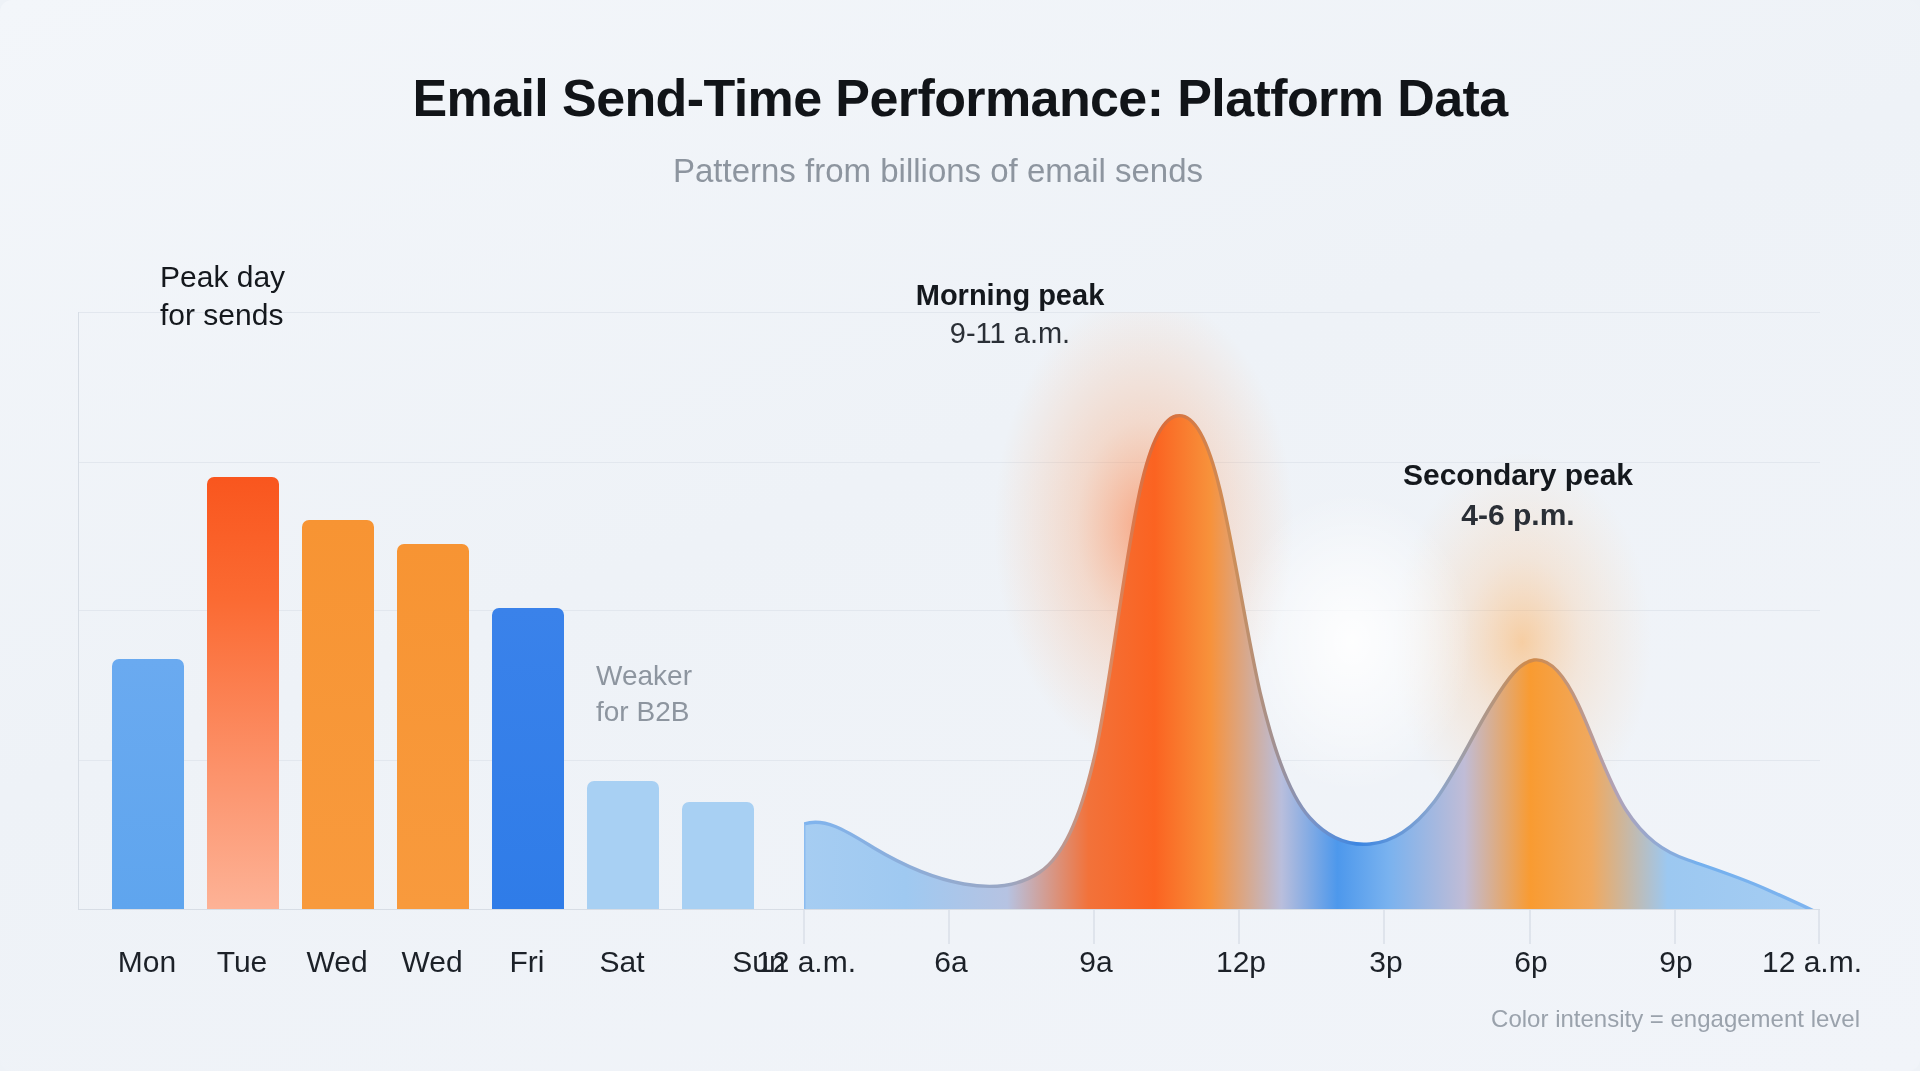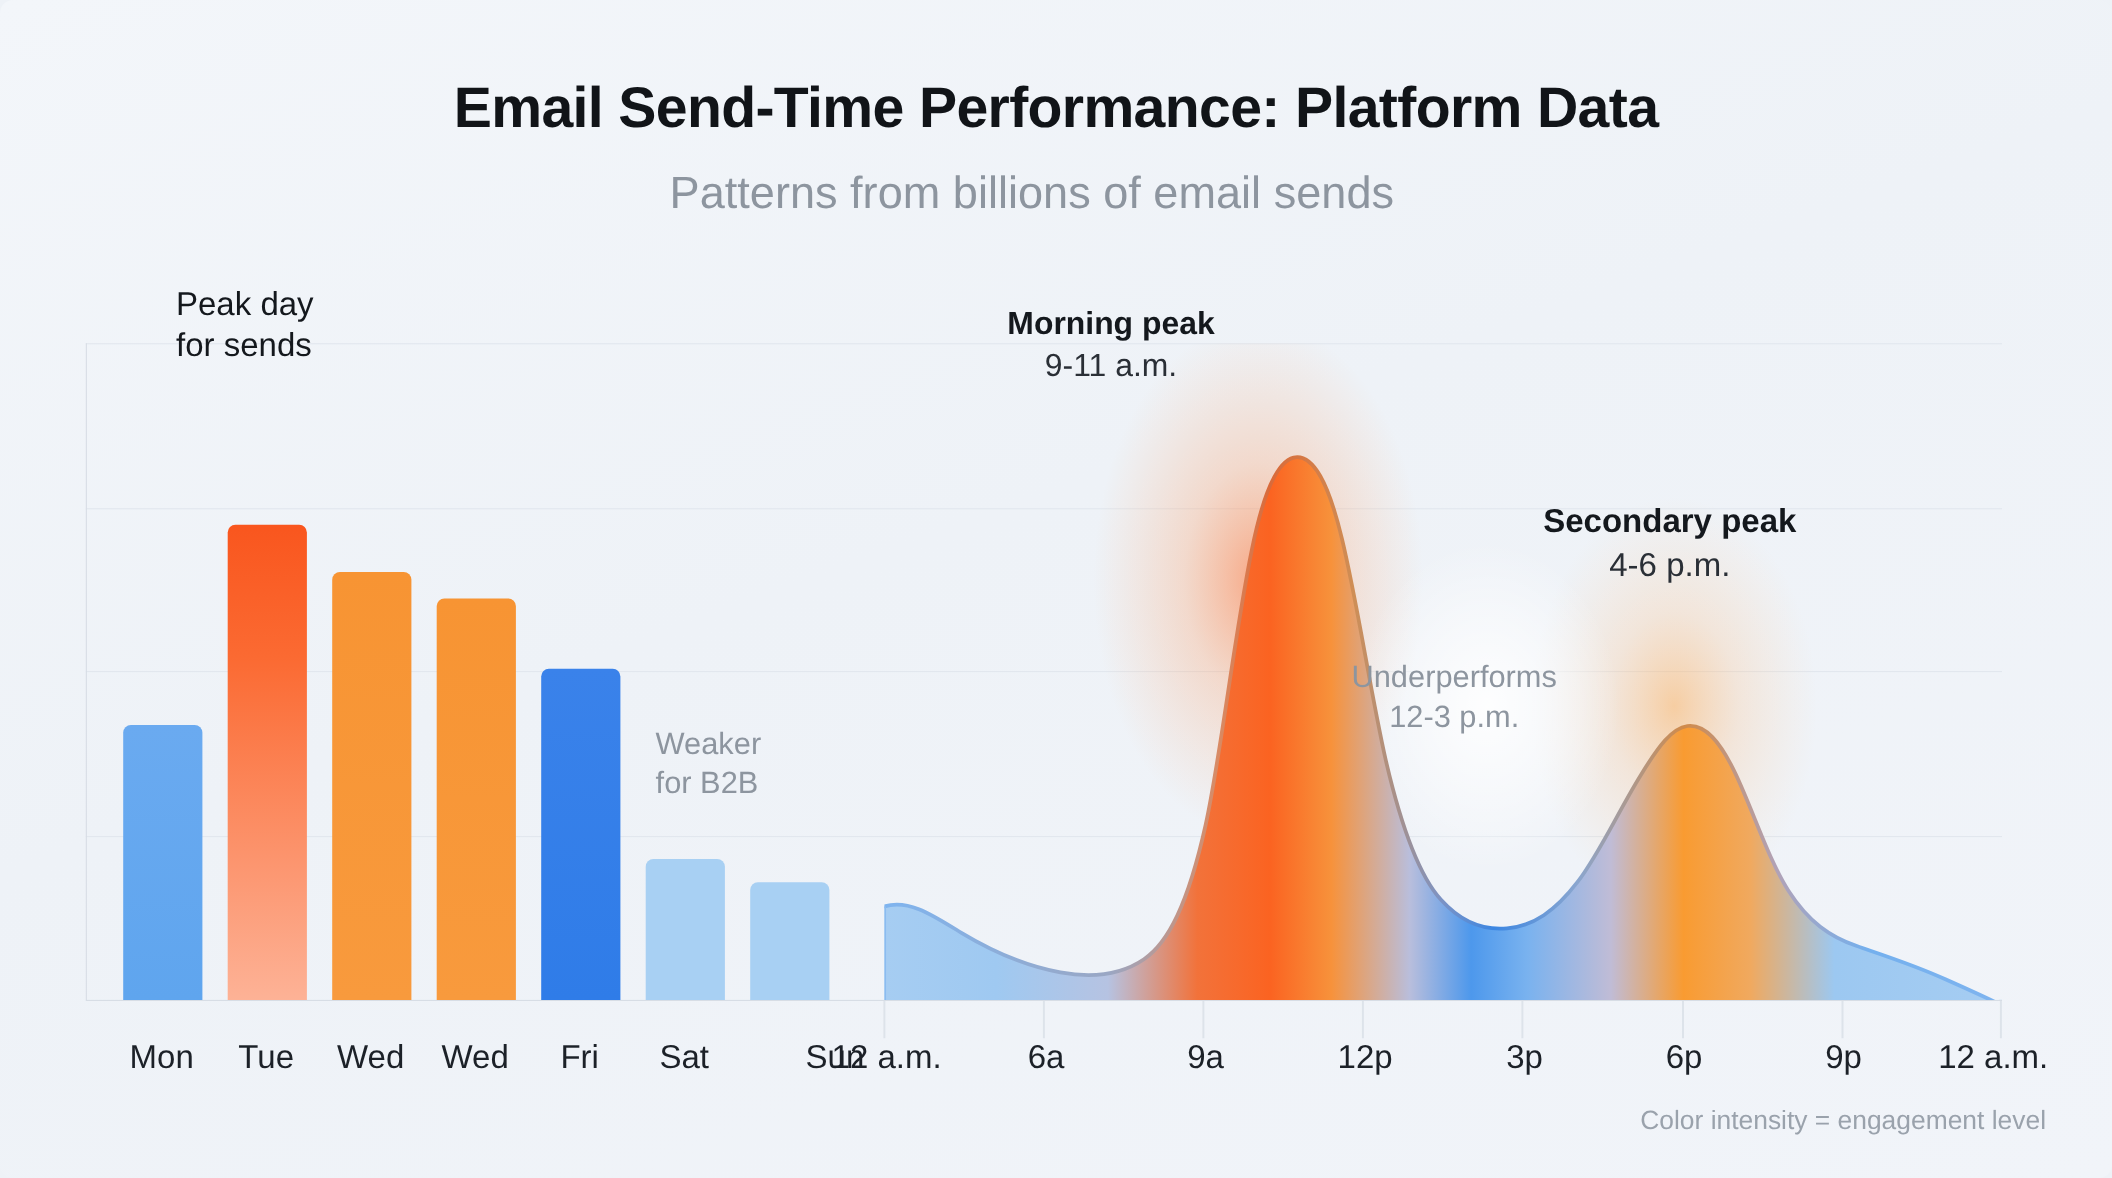--- a/index.html
+++ b/index.html
@@ -20,21 +20,21 @@
   
   #title{
     position:absolute;left:0;top:68px;width:1920px;
     text-align:center;
     font-size:52px;font-weight:bold;letter-spacing:-0.6px;
     color:#111418;
   }
   #subtitle{
     position:absolute;left:0;top:152px;width:1876px;
     text-align:center;
-    font-size:41px;font-weight:normal;
+    font-size:33px;font-weight:normal;
     color:#8d959f;
   }
 
   
   #plot{
     position:absolute;
     left:78px;top:312px;
     width:1742px;height:598px;
   }
   .gridline{
@@ -290,28 +290,24 @@
     <span class="l2">for sends</span>
   </div>
 
   <div class="anno" id="anno-morning">
     <span class="l1" style="font-weight:bold;color:#14181d;">Morning peak</span>
     <span class="l2" style="color:#2a2f36;">9-11 a.m.</span>
   </div>
 
   <div class="anno" id="anno-secondary">
     <span class="l1" style="font-weight:bold;color:#14181d;margin-top:23px;">Secondary peak</span>
-    <span class="l2" style="color:#2a2f36;">4-6 p.m.</span>
+    <span class="l2" style="color:#2a2f36;font-weight:bold;">4-6 p.m.</span>
   </div>
 
   <div class="anno muted" id="anno-weaker">
     <span class="l1">Weaker</span>
     <span class="l2">for B2B</span>
   </div>
 
-  <div class="anno muted" id="anno-under">
-    <span class="l1">Underperforms</span>
-    <span class="l2">12-3 p.m.</span>
-  </div>
 
   <div id="footnote">Color intensity = engagement level</div>
 
 </div>
 
 </body></html>

